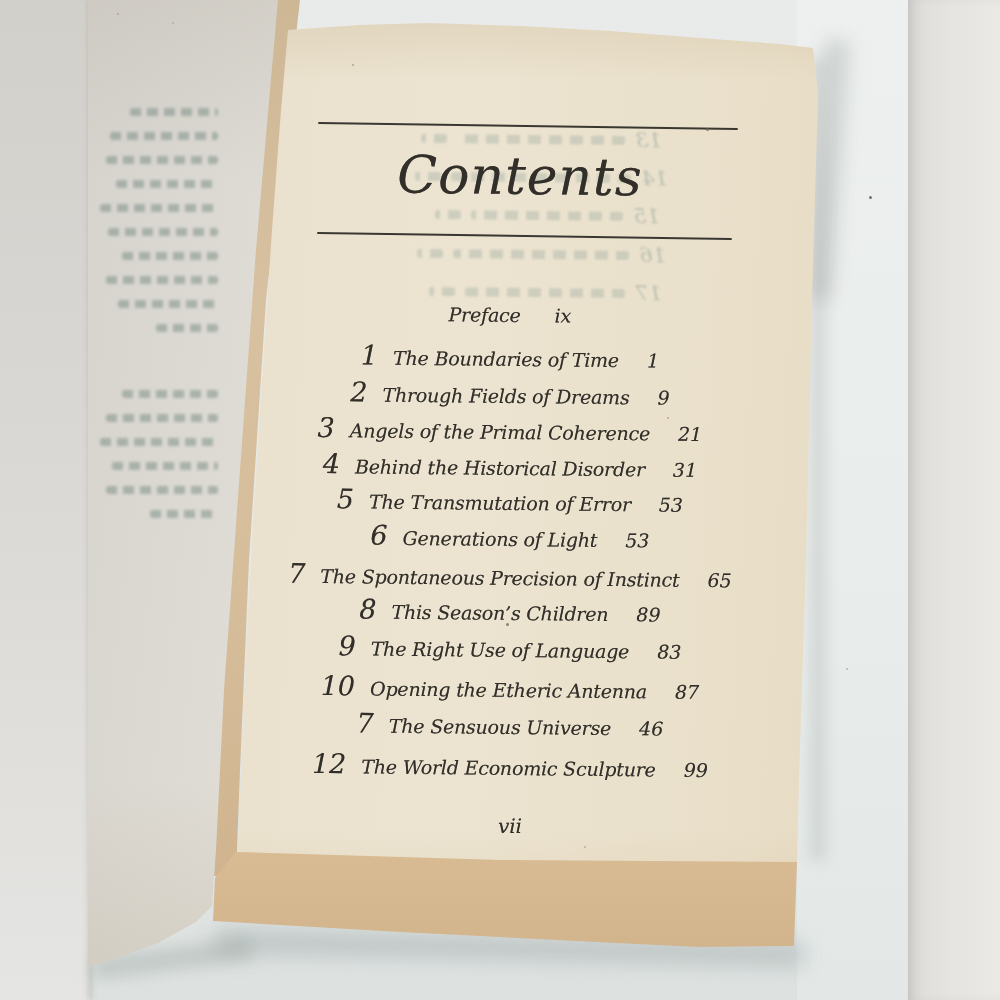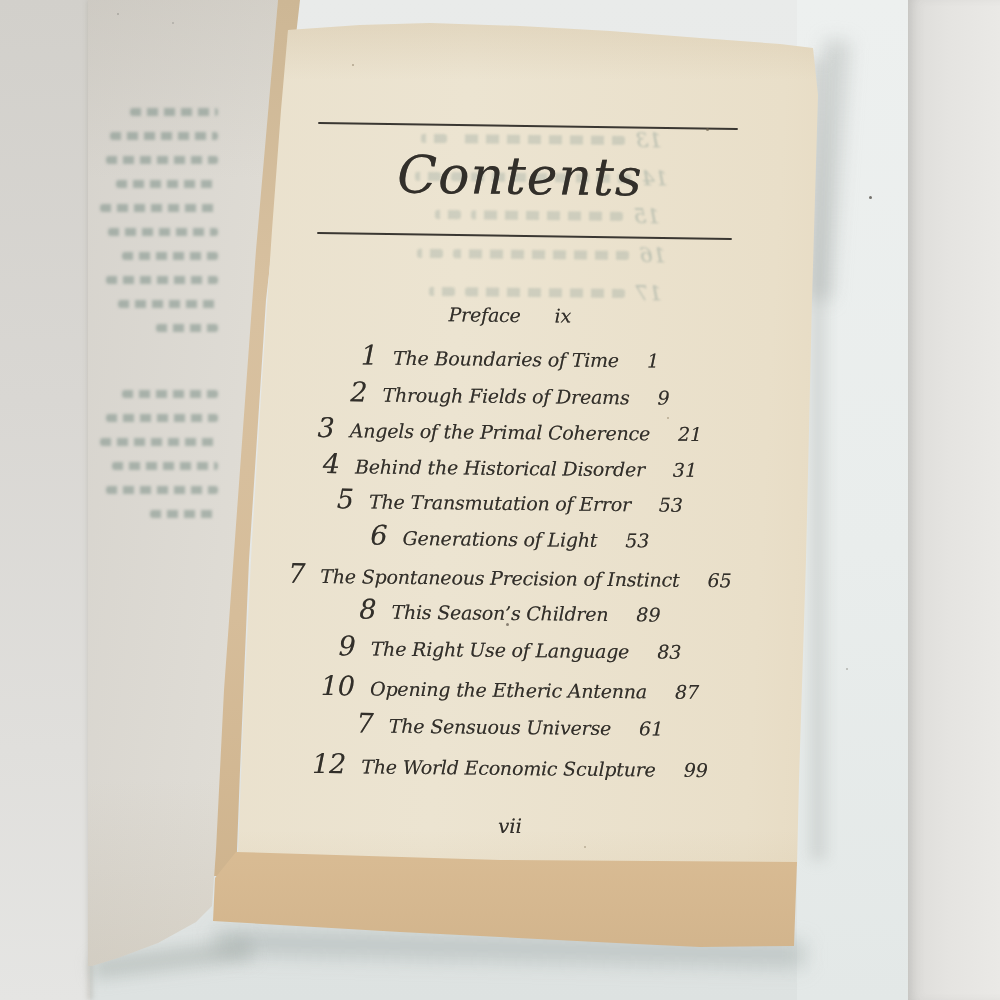--- a/index.html
+++ b/index.html
@@ -212,21 +212,21 @@
       <span class="toc-page">83</span>
     </div>
     <div class="toc-row ink" style="top:672px;">
       <span class="toc-num">10</span>
       <span class="toc-title">Opening the Etheric Antenna</span>
       <span class="toc-page">87</span>
     </div>
     <div class="toc-row ink" style="top:709px;">
       <span class="toc-num">7</span>
       <span class="toc-title">The Sensuous Universe</span>
-      <span class="toc-page">61</span>
+      <span class="toc-page">46</span>
     </div>
     <div class="toc-row ink" style="top:750px;">
       <span class="toc-num">12</span>
       <span class="toc-title">The World Economic Sculpture</span>
       <span class="toc-page">99</span>
     </div>
 
     <div class="folio ink">vii</div>
 
     <div class="speck" style="left:352px;top:64px;width:2px;height:2px;background:#8a7c63;opacity:.6;"></div>

